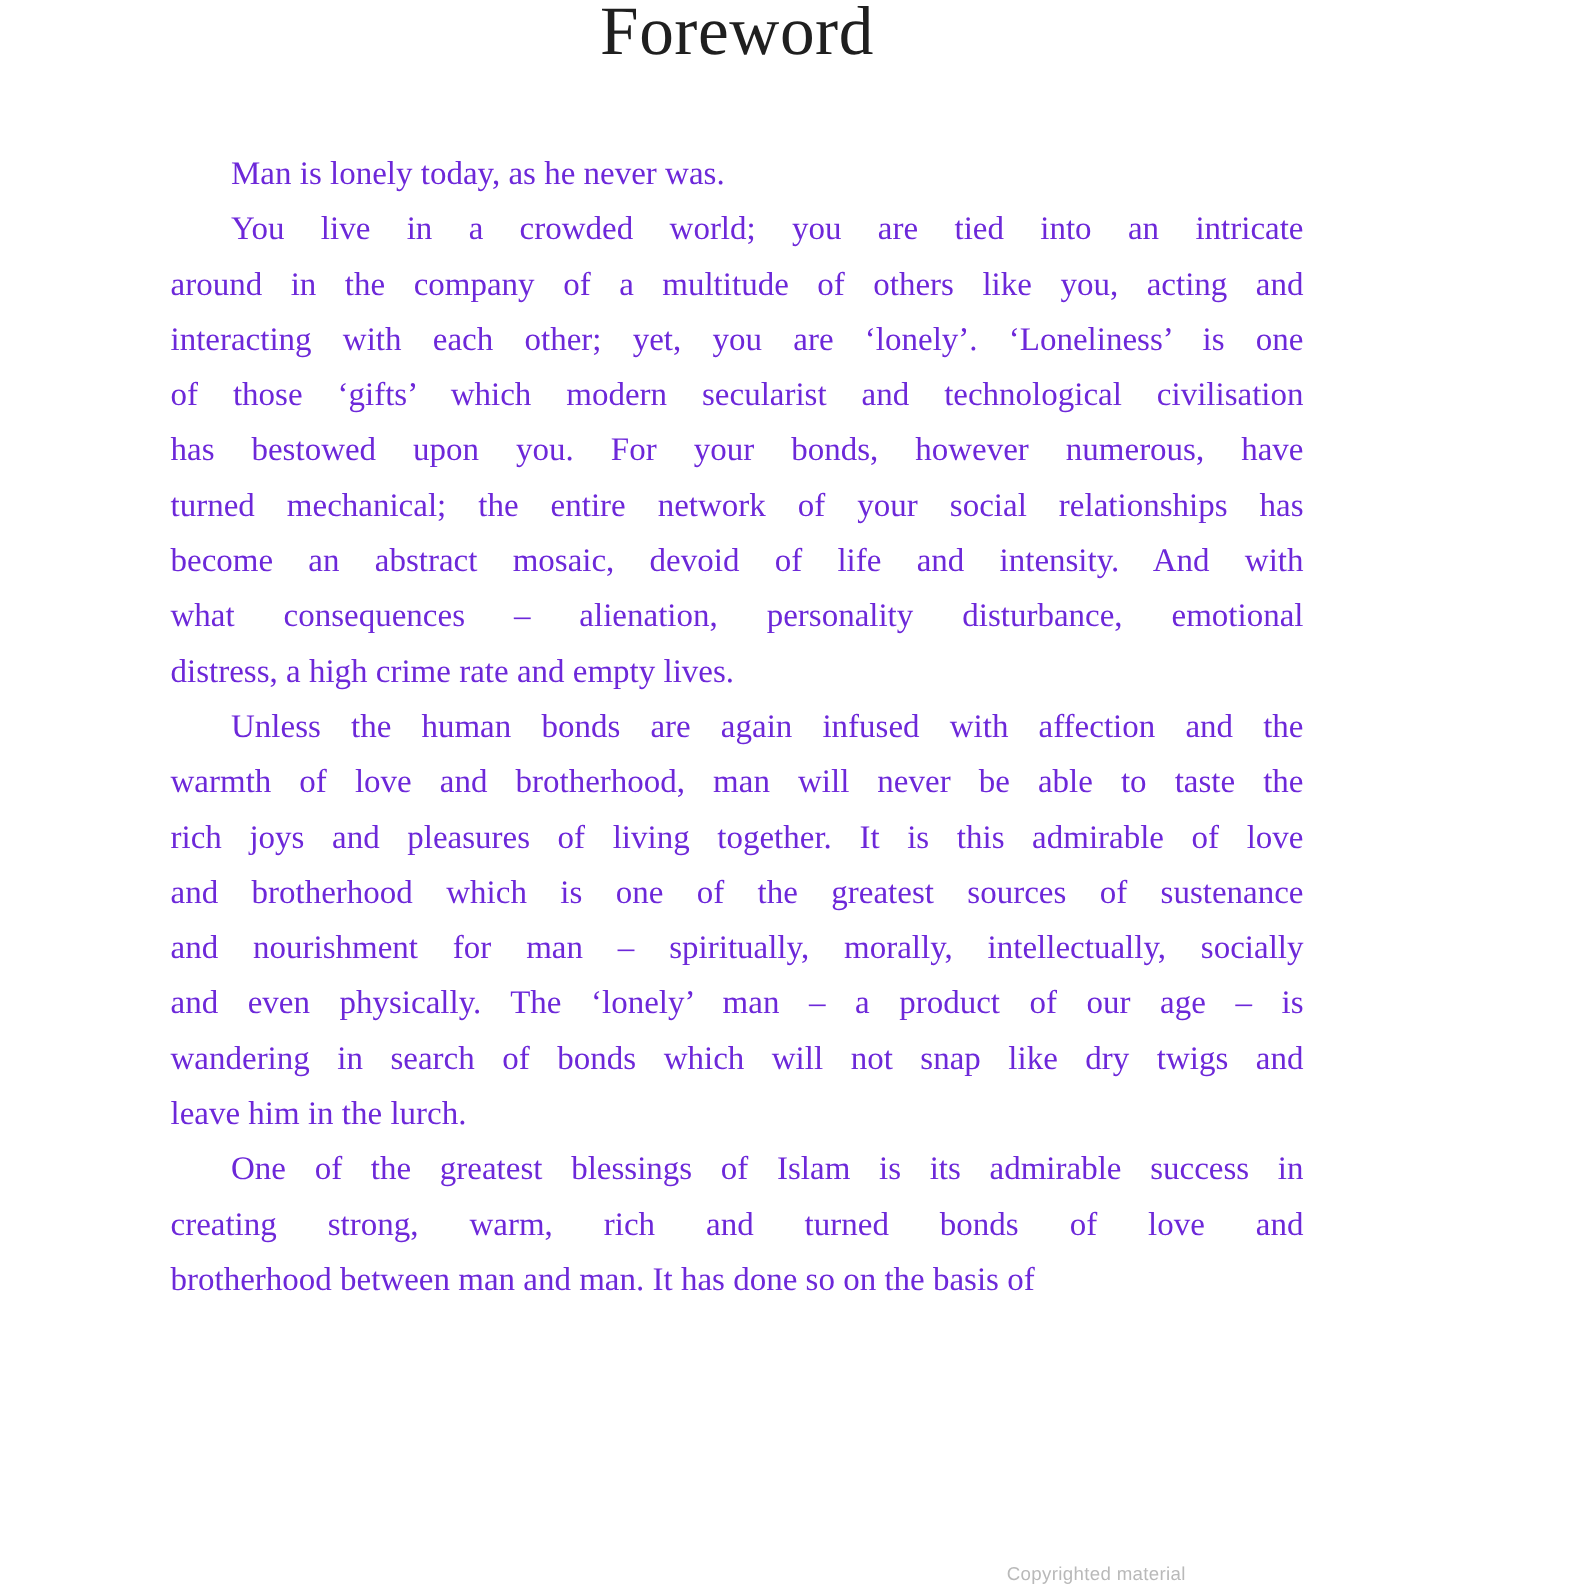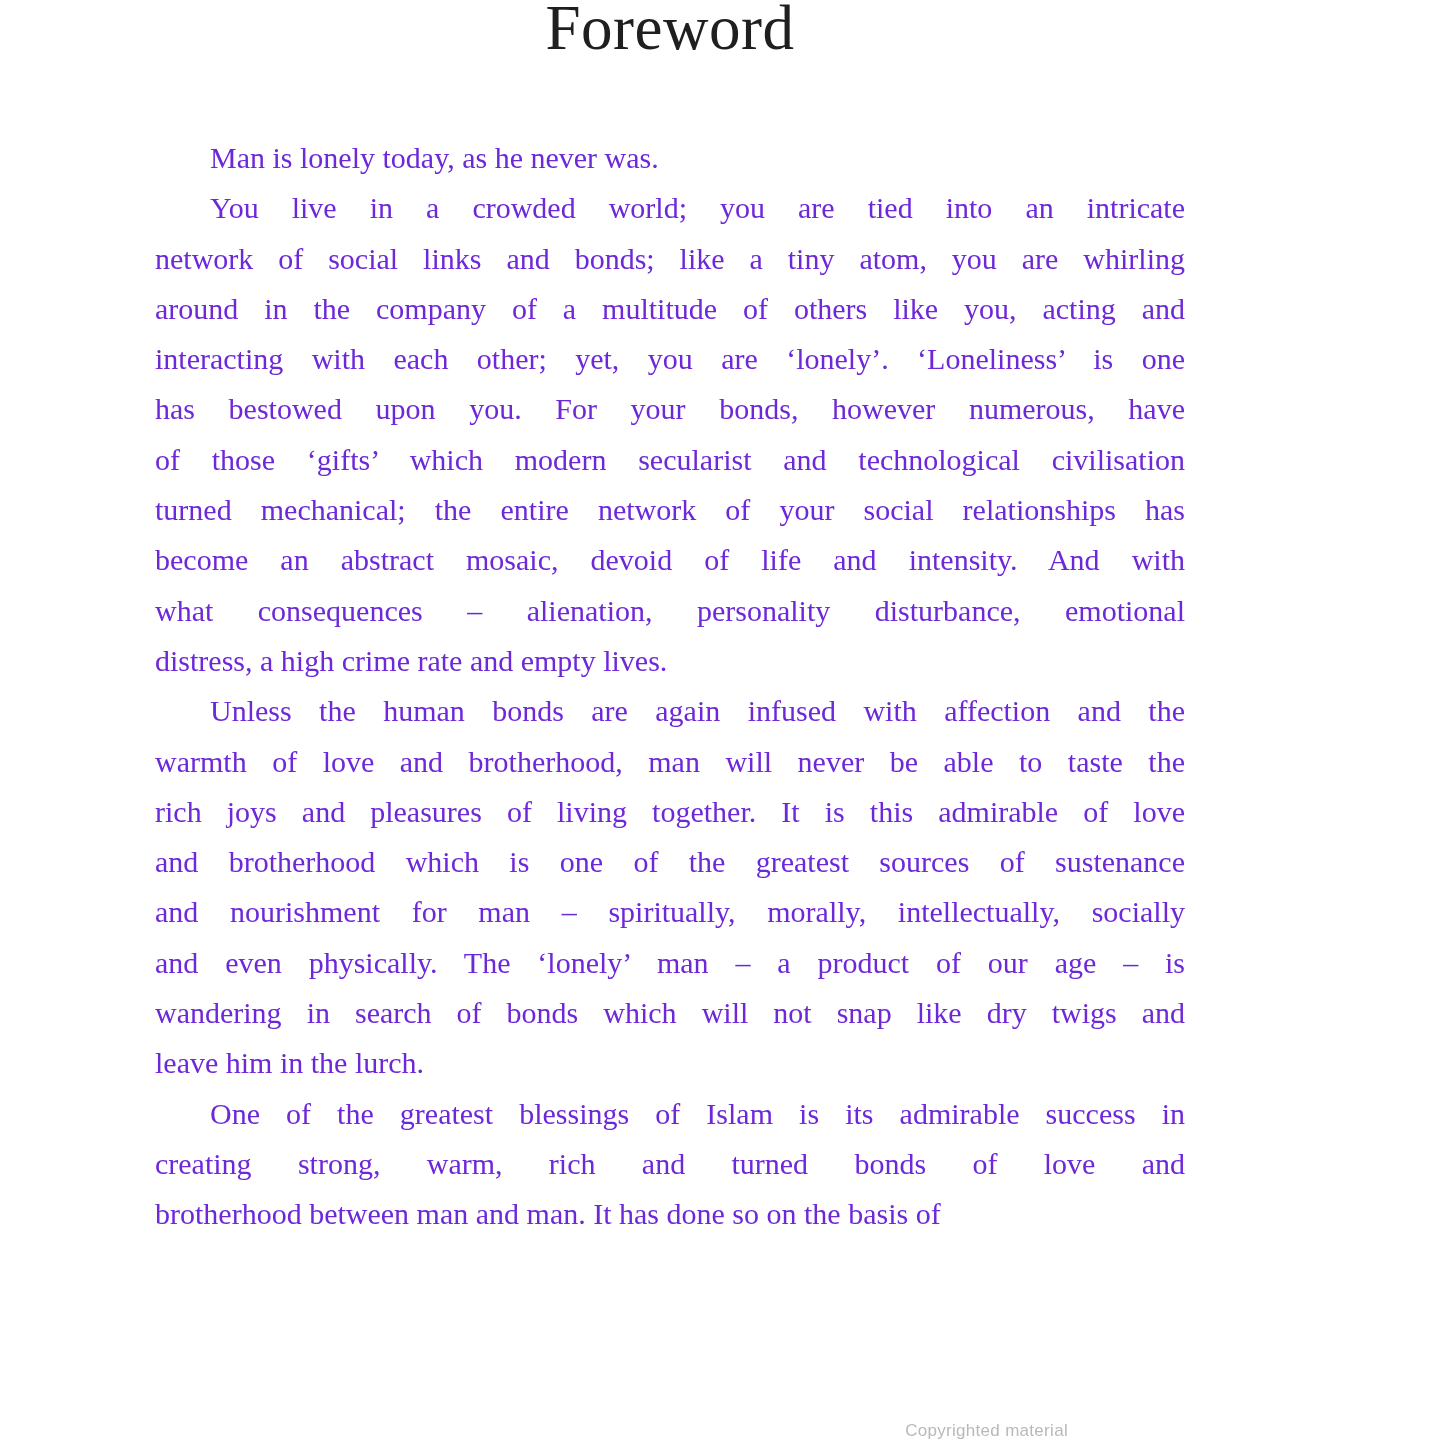--- a/index.html
+++ b/index.html
@@ -48,45 +48,44 @@
     white-space: normal;
   }
   .line.last {
     text-align-last: left;
   }
   .line.first {
     text-indent: 55px;
   }
   .watermark {
     position: absolute;
-    right: 162px;
+    right: 152px;
     bottom: 4px;
     font-family: "Liberation Sans", sans-serif;
     font-size: 17px;
     color: #b9b9b9;
     letter-spacing: 0.3px;
   }
 </style>
 </head>
 <body>
 
 <div class="page">
   <h1 class="title">Foreword</h1>
 
   <div class="body-text" id="body-text">
       <div class="paragraph">
         <div class="line first last">Man is lonely today, as he never was.</div>
       </div>
       <div class="paragraph">
         <div class="line first">You live in a crowded world; you are tied into an intricate</div>
-        <div class="line">network of social links and bonds; like a tiny atom, you are whirling</div>
         <div class="line">around in the company of a multitude of others like you, acting and</div>
         <div class="line">interacting with each other; yet, you are ‘lonely’. ‘Loneliness’ is one</div>
+        <div class="line">of those ‘gifts’ which modern secularist and technological civilisation</div>
         <div class="line">has bestowed upon you. For your bonds, however numerous, have</div>
-        <div class="line">of those ‘gifts’ which modern secularist and technological civilisation</div>
         <div class="line">turned mechanical; the entire network of your social relationships has</div>
         <div class="line">become an abstract mosaic, devoid of life and intensity. And with</div>
         <div class="line">what consequences – alienation, personality disturbance, emotional</div>
         <div class="line last">distress, a high crime rate and empty lives.</div>
       </div>
       <div class="paragraph">
         <div class="line first">Unless the human bonds are again infused with affection and the</div>
         <div class="line">warmth of love and brotherhood, man will never be able to taste the</div>
         <div class="line">rich joys and pleasures of living together. It is this admirable of love</div>
         <div class="line">and brotherhood which is one of the greatest sources of sustenance</div>

